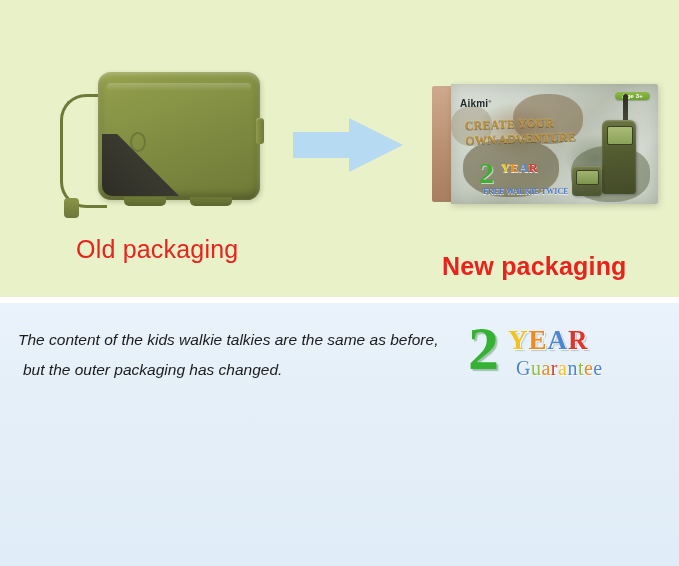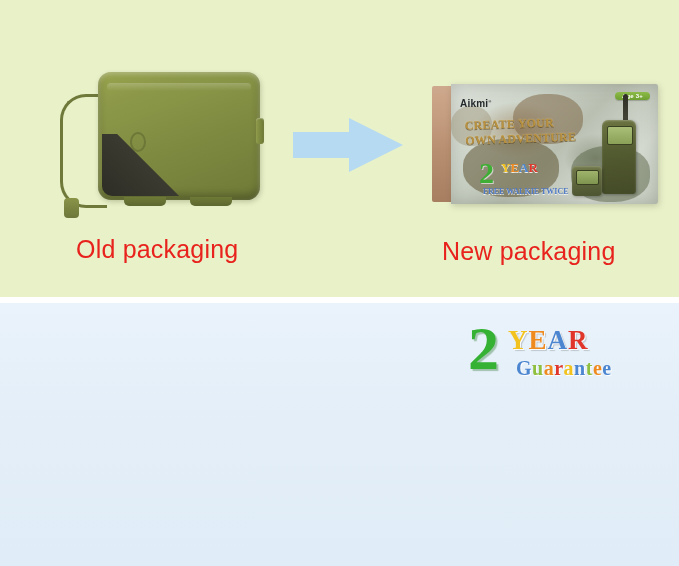--- a/index.html
+++ b/index.html
@@ -190,21 +190,21 @@
     content:"";position:absolute;left:4px;top:4px;width:21px;height:13px;border-radius:2px;
     background:linear-gradient(180deg,#9fb36c,#7f954f);border:1px solid #394021;
   }
 
   
   .caption{
     position:absolute;color:#e8221c;font-size:25px;letter-spacing:.2px;
     font-family:"Liberation Sans", sans-serif;
   }
   .cap-old{left:76px;top:235px;}
-  .cap-new{left:442px;top:237px;}
+  .cap-new{left:442px;top:252px;font-weight:bold;}
 
   
   .panel-bot{
     position:absolute;left:0;top:303px;width:679px;height:263px;
     background:linear-gradient(180deg,#eaf3fb 0%,#e3eef8 45%,#e0ecf7 100%);
   }
 
   .para1{
     position:absolute;left:18px;top:22px;width:440px;
     font-style:italic;font-size:15.5px;line-height:30px;color:#1c1c1c;
@@ -217,21 +217,21 @@
   .g-two{
     position:absolute;left:0;top:-4px;font-size:62px;font-weight:bold;color:#35b233;
     font-family:"Liberation Serif", serif;line-height:62px;
     text-shadow:2px 2px 1px rgba(30,110,30,.35);
   }
   .g-year{position:absolute;left:40px;top:4px;font-size:27px;font-weight:bold;
     font-family:"Liberation Serif", serif;letter-spacing:1px;}
   .g-year i{font-style:normal;display:inline-block;
     text-shadow:1px 1px 0 rgba(255,255,255,.9), 2px 2px 1px rgba(0,0,0,.18);}
   .g-guar{
-    position:absolute;left:48px;top:36px;font-size:20px;font-weight:bold;
+    position:absolute;left:48px;top:36px;font-size:20px;font-weight:normal;
     font-family:"Liberation Serif", serif;letter-spacing:.5px;
   }
   .g-guar i{font-style:normal;display:inline-block;
     text-shadow:1px 1px 0 rgba(255,255,255,.9);}
 </style>
 </head>
 <body>
 
 <div class="page">
 
@@ -282,20 +282,24 @@
         </div>
       </div>
     </div>
 
     <div class="caption cap-old">Old packaging</div>
     <div class="caption cap-new">New packaging</div>
   </div>
 
   <div class="panel-bot">
 
+    <div class="para1">
+      <span>The content of the kids walkie talkies are the same as before,</span>
+      <span class="l2">but the outer packaging has changed.</span>
+    </div>
 
     <div class="guarantee">
       <span class="g-two">2</span>
       <span class="g-year"><i style="color: rgb(242, 194, 30);">Y</i><i style="color: rgb(239, 138, 31);">E</i><i style="color: rgb(77, 134, 208);">A</i><i style="color: rgb(224, 53, 43);">R</i></span>
       <span class="g-guar"><i style="color: rgb(77, 134, 208);">G</i><i style="color: rgb(143, 191, 63);">u</i><i style="color: rgb(239, 138, 31);">a</i><i style="color: rgb(224, 53, 43);">r</i><i style="color: rgb(242, 194, 30);">a</i><i style="color: rgb(77, 134, 208);">n</i><i style="color: rgb(143, 191, 63);">t</i><i style="color: rgb(239, 138, 31);">e</i><i style="color: rgb(77, 134, 208);">e</i></span>
     </div>
 
   </div>
 </div>
 

